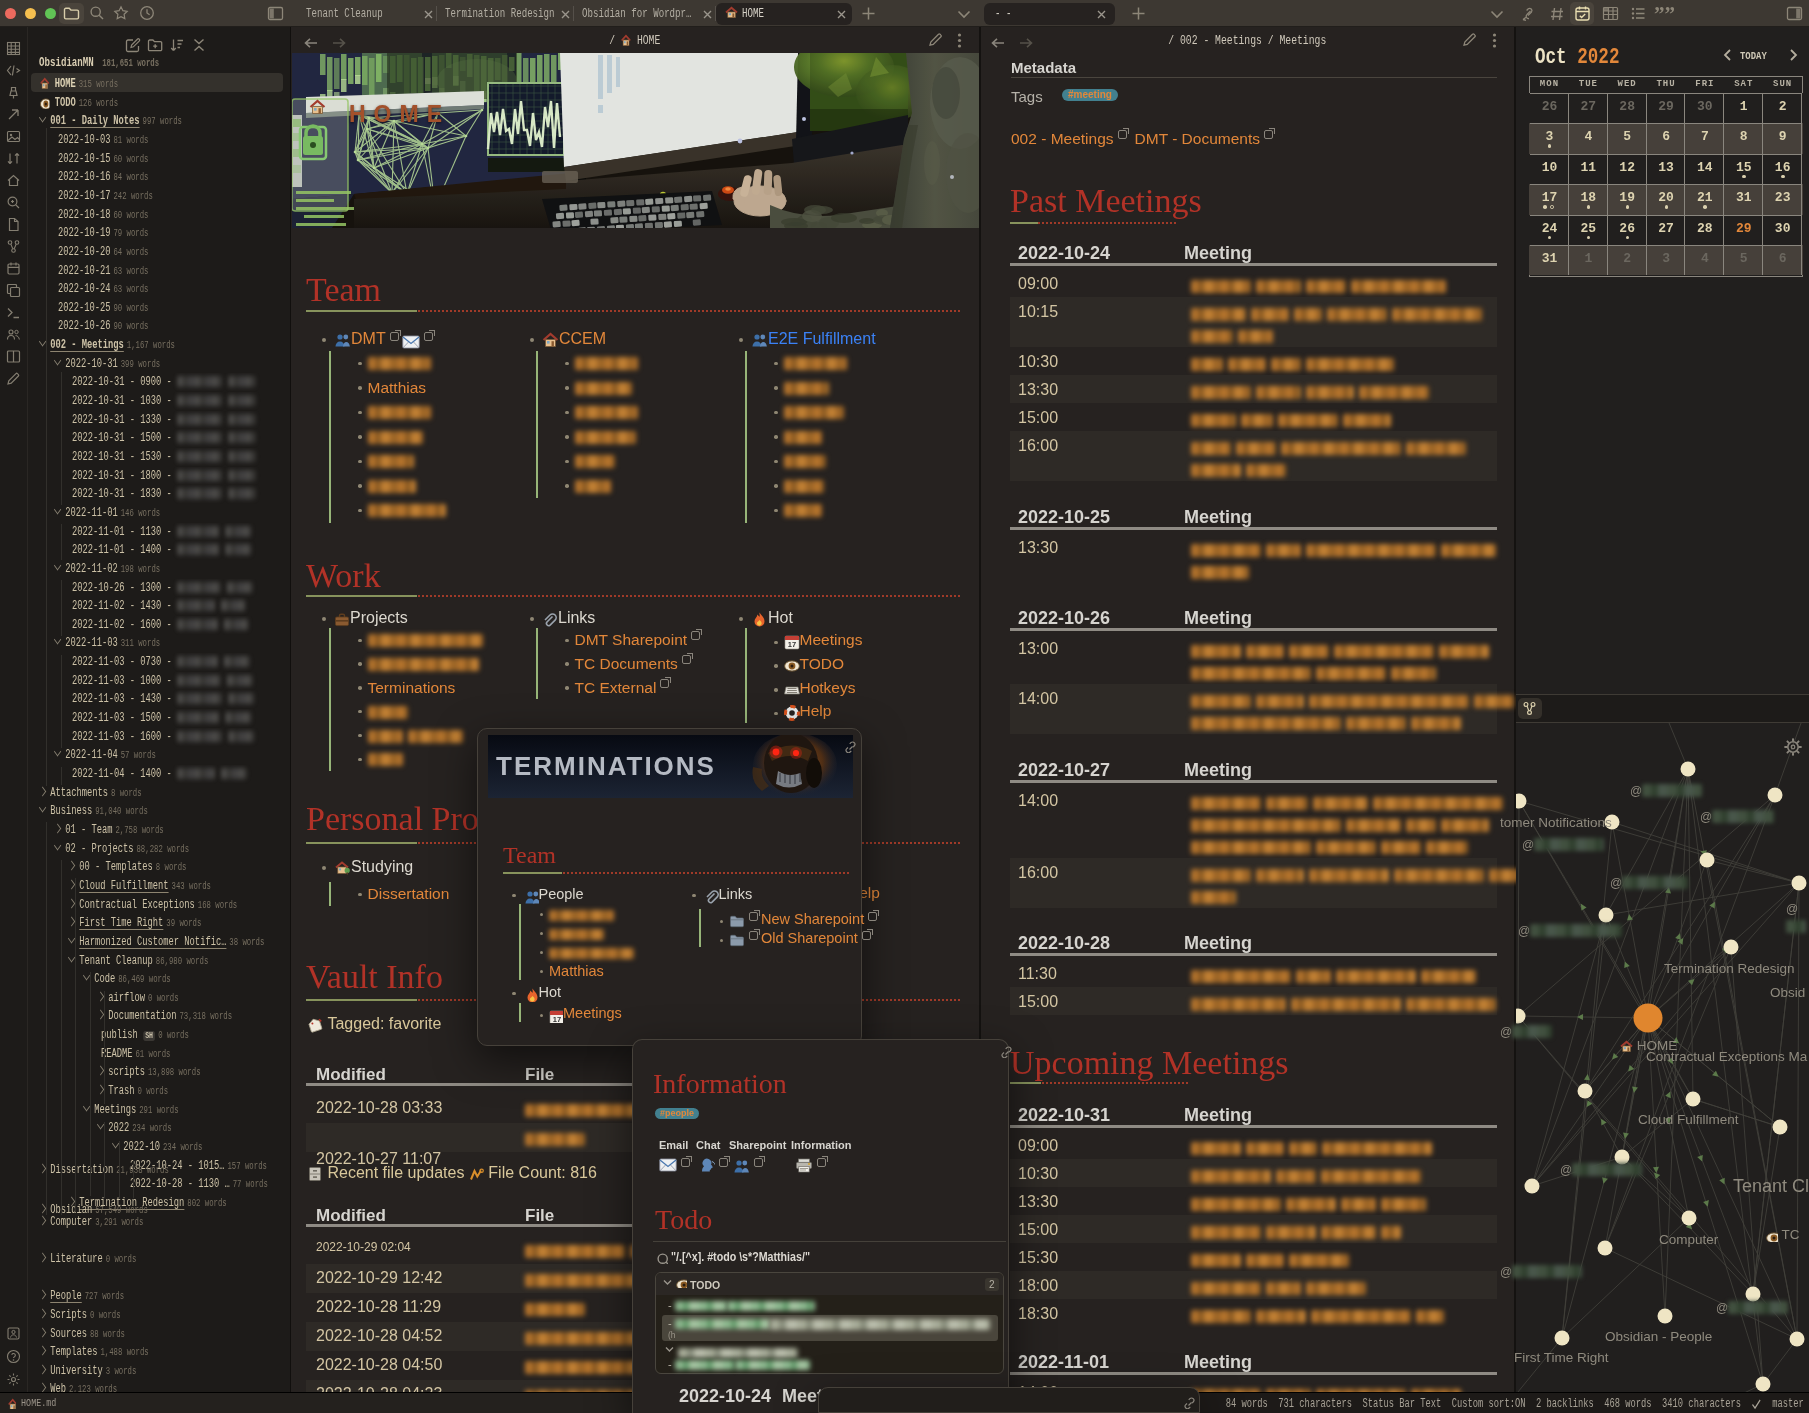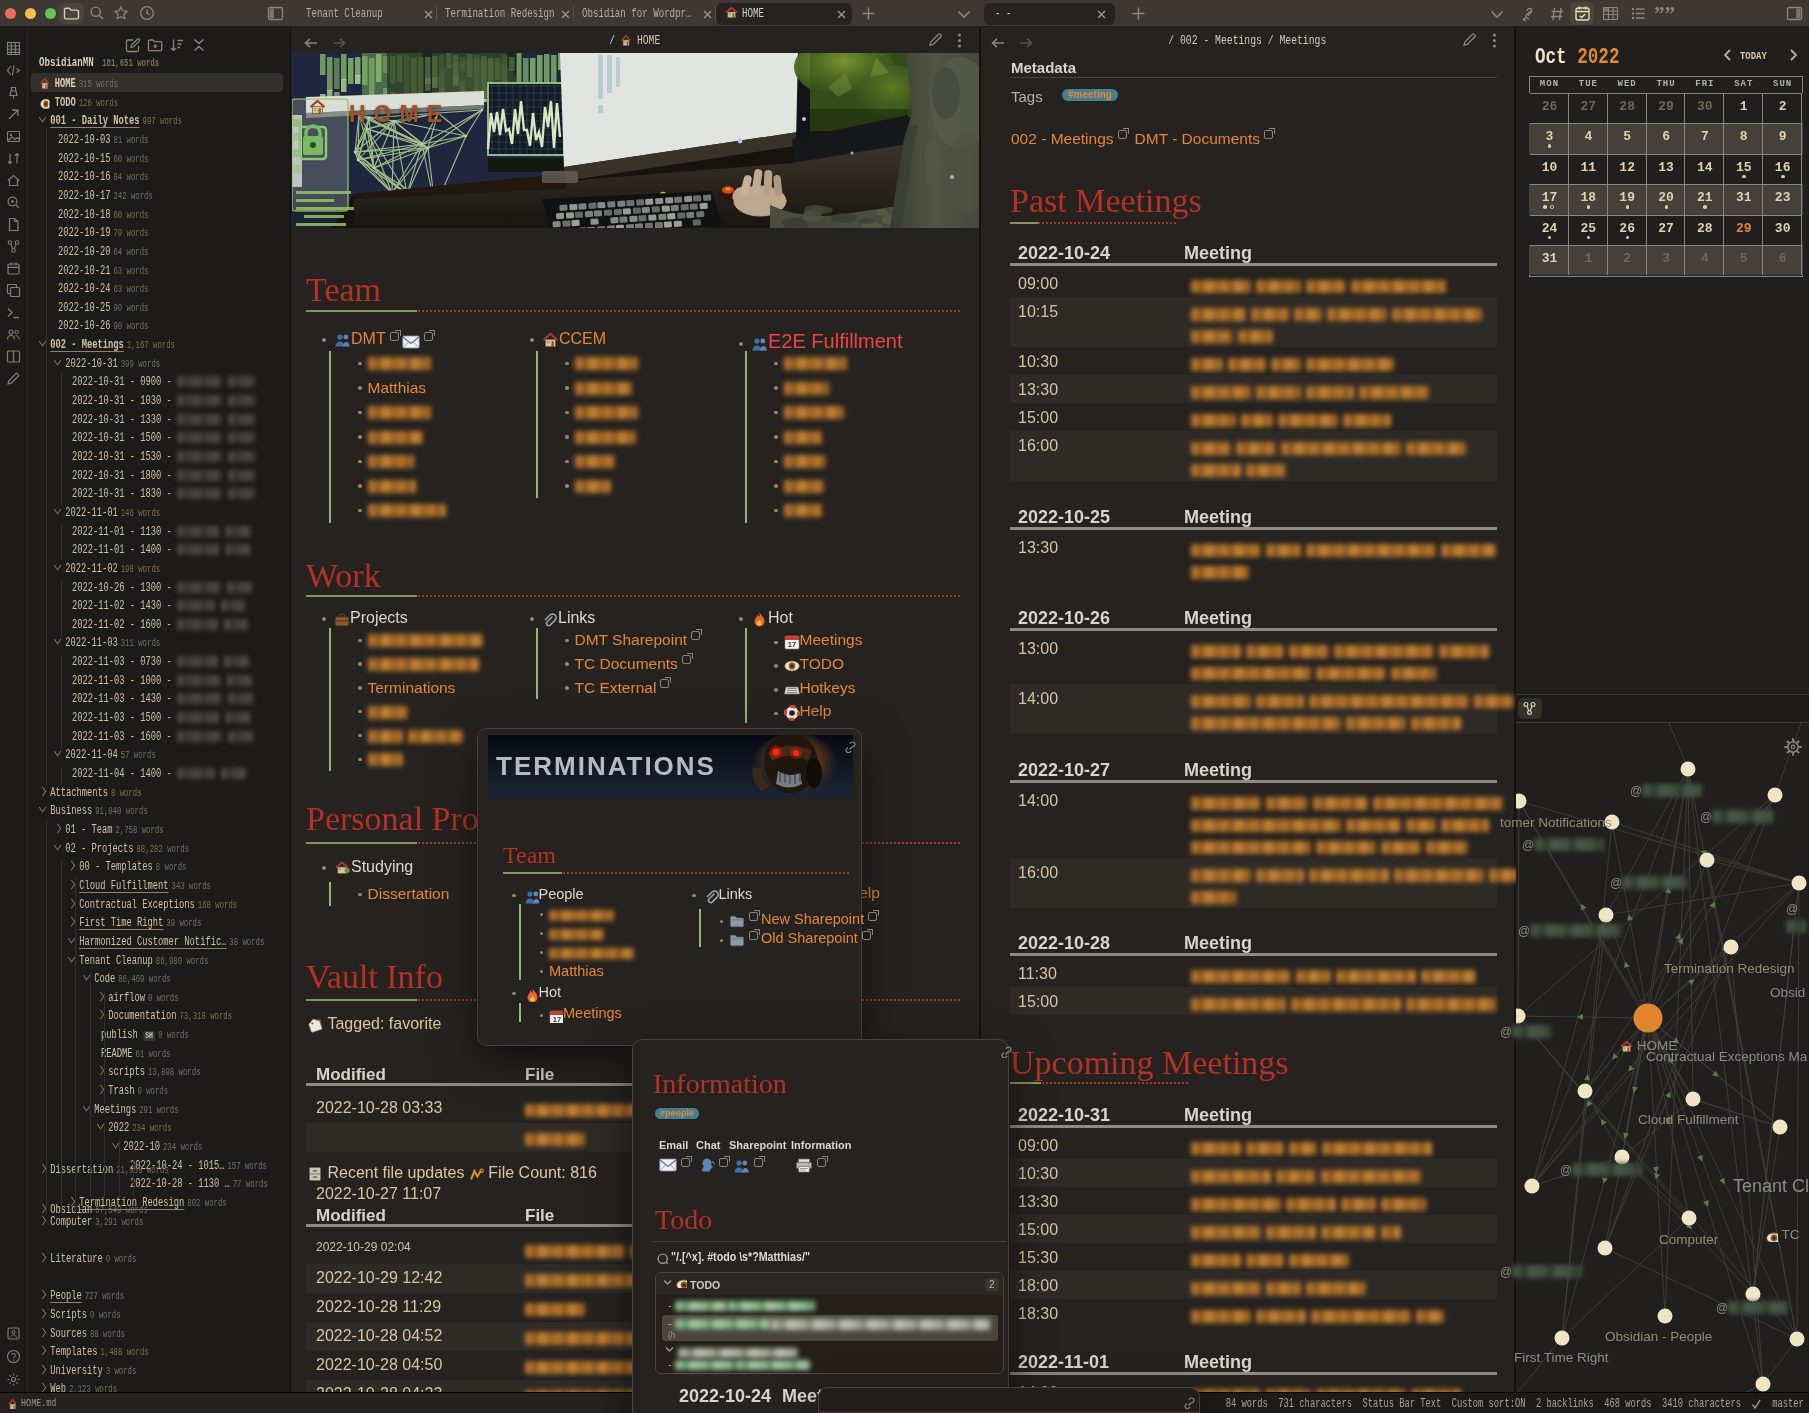--- a/index.html
+++ b/index.html
@@ -848,21 +848,21 @@
 <div class="abs" style="left:565px;top:378.5px;font-size:15.5px;white-space:nowrap"><span class="sdot"></span><span class="rx" style="width:57px;height:13px"></span></div>
 <div class="abs" style="left:565px;top:403.0px;font-size:15.5px;white-space:nowrap"><span class="sdot"></span><span class="rx" style="width:63px;height:13px"></span></div>
 <div class="abs" style="left:565px;top:427.5px;font-size:15.5px;white-space:nowrap"><span class="sdot"></span><span class="rx" style="width:61px;height:13px"></span></div>
 <div class="abs" style="left:565px;top:452.0px;font-size:15.5px;white-space:nowrap"><span class="sdot"></span><span class="rx" style="width:40px;height:13px"></span></div>
 <div class="abs" style="left:565px;top:476.5px;font-size:15.5px;white-space:nowrap"><span class="sdot"></span><span class="rx" style="width:36px;height:13px"></span></div>
 <div class="abs" style="left:739px;top:330px"><span class="li-dot"></span><svg width="17" height="17" viewBox="0 0 17 17" style="vertical-align:-3px;">
       <circle cx="6" cy="5" r="2.6" fill="#3d6fa8"></circle>
       <path d="M1.5 14.5c0-3 2-5 4.5-5s4.5 2 4.5 5z" fill="#3d6fa8"></path>
       <circle cx="11.8" cy="5" r="2.4" fill="#5e87b8"></circle>
       <path d="M8.9 14.5c.3-2.8 1.6-4.6 3.4-4.6 1.8 0 3.3 1.8 3.6 4.6z" fill="#5e87b8"></path>
-    </svg><span style="color:#ef4444;font-size:20px;vertical-align:2px">E2E Fulfillment</span></div>
+    </svg><span style="color:#3b82f6;font-size:16px;vertical-align:2px">E2E Fulfillment</span></div>
 <div class="abs" style="left:745px;top:351px;width:1.5px;height:172px;background:#97b578"></div>
 <div class="abs" style="left:774px;top:354.0px;font-size:15.5px;white-space:nowrap"><span class="sdot"></span><span class="rx" style="width:63px;height:13px"></span></div>
 <div class="abs" style="left:774px;top:378.5px;font-size:15.5px;white-space:nowrap"><span class="sdot"></span><span class="rx" style="width:45px;height:13px"></span></div>
 <div class="abs" style="left:774px;top:403.0px;font-size:15.5px;white-space:nowrap"><span class="sdot"></span><span class="rx" style="width:60px;height:13px"></span></div>
 <div class="abs" style="left:774px;top:427.5px;font-size:15.5px;white-space:nowrap"><span class="sdot"></span><span class="rx" style="width:38px;height:13px"></span></div>
 <div class="abs" style="left:774px;top:452.0px;font-size:15.5px;white-space:nowrap"><span class="sdot"></span><span class="rx" style="width:42px;height:13px"></span></div>
 <div class="abs" style="left:774px;top:476.5px;font-size:15.5px;white-space:nowrap"><span class="sdot"></span><span class="rx" style="width:40px;height:13px"></span></div>
 <div class="abs" style="left:774px;top:501.0px;font-size:15.5px;white-space:nowrap"><span class="sdot"></span><span class="rx" style="width:38px;height:13px"></span></div>
 <div class="abs h1" style="left:306px;top:557px;font-size:34px">Work</div>
 <div class="hr1" style="left:306px;top:595px;width:655px"></div>
@@ -927,21 +927,21 @@
       <path d="M2.5 5.5 8 2l5.5 3.5v7.5a1 1 0 0 1-1 1h-9a1 1 0 0 1-1-1z" fill="#efe9dc" stroke="#b0a890" stroke-width=".8" transform="rotate(-18 8 8)"></path>
       <circle cx="5.4" cy="6.6" r="1" fill="#b23227"></circle>
       <path d="M12 2.2l2.2 2.2" stroke="#b23227" stroke-width="1.6"></path>
     </svg> <span style="vertical-align:1px">Tagged: favorite</span></div>
 <div class="abs th" style="left:316px;top:1065px;font-size:17px">Modified</div>
 <div class="abs th" style="left:525px;top:1065px;font-size:17px">File</div>
 <div class="abs" style="left:306px;top:1083px;width:460px;height:2.5px;background:#8f8b84"></div>
 <div class="abs cream" style="left:316px;top:1099px;font-size:16px">2022-10-28 03:33</div>
 <div class="abs" style="left:525px;top:1101px"><span class="rx" style="width:130px;height:13px"></span><span style="display:inline-block;width:5px"></span><span class="rx" style="width:55px;height:13px"></span></div>
 <div class="abs" style="left:306px;top:1123px;width:460px;height:29px;background:#2e2a26"></div>
-<div class="abs cream" style="left:316px;top:1185px;font-size:16px">2022-10-27 11:07</div>
+<div class="abs cream" style="left:316px;top:1150px;font-size:16px">2022-10-27 11:07</div>
 <div class="abs" style="left:525px;top:1130px"><span class="rx" style="width:60px;height:13px"></span></div>
 <div class="abs" style="left:307px;top:1164px;font-size:16px;color:#d9c89b"><svg width="16" height="16" viewBox="0 0 16 16" style="vertical-align:-3px;">
       <rect x="2.5" y="1.5" width="11" height="13" rx="1" fill="#c9c5ba" stroke="#6e6a60" stroke-width=".8"></rect>
       <path d="M2.5 8h11" stroke="#6e6a60" stroke-width=".8"></path>
       <rect x="6" y="4" width="4" height="1.6" fill="#6e6a60"></rect>
       <rect x="6" y="10.3" width="4" height="1.6" fill="#6e6a60"></rect>
     </svg> <span style="vertical-align:1px">Recent file updates</span> <svg width="15" height="15" viewBox="0 0 15 15" style="vertical-align:-3px;">
       <path d="M2 12.5 5.5 4l2.8 5.5L12 3.5" fill="none" stroke="#d98f2b" stroke-width="2"></path>
       <circle cx="12.6" cy="3.8" r="1.7" fill="none" stroke="#d98f2b" stroke-width="1.2"></circle>
     </svg> <span style="vertical-align:1px">File Count: 816</span></div>

